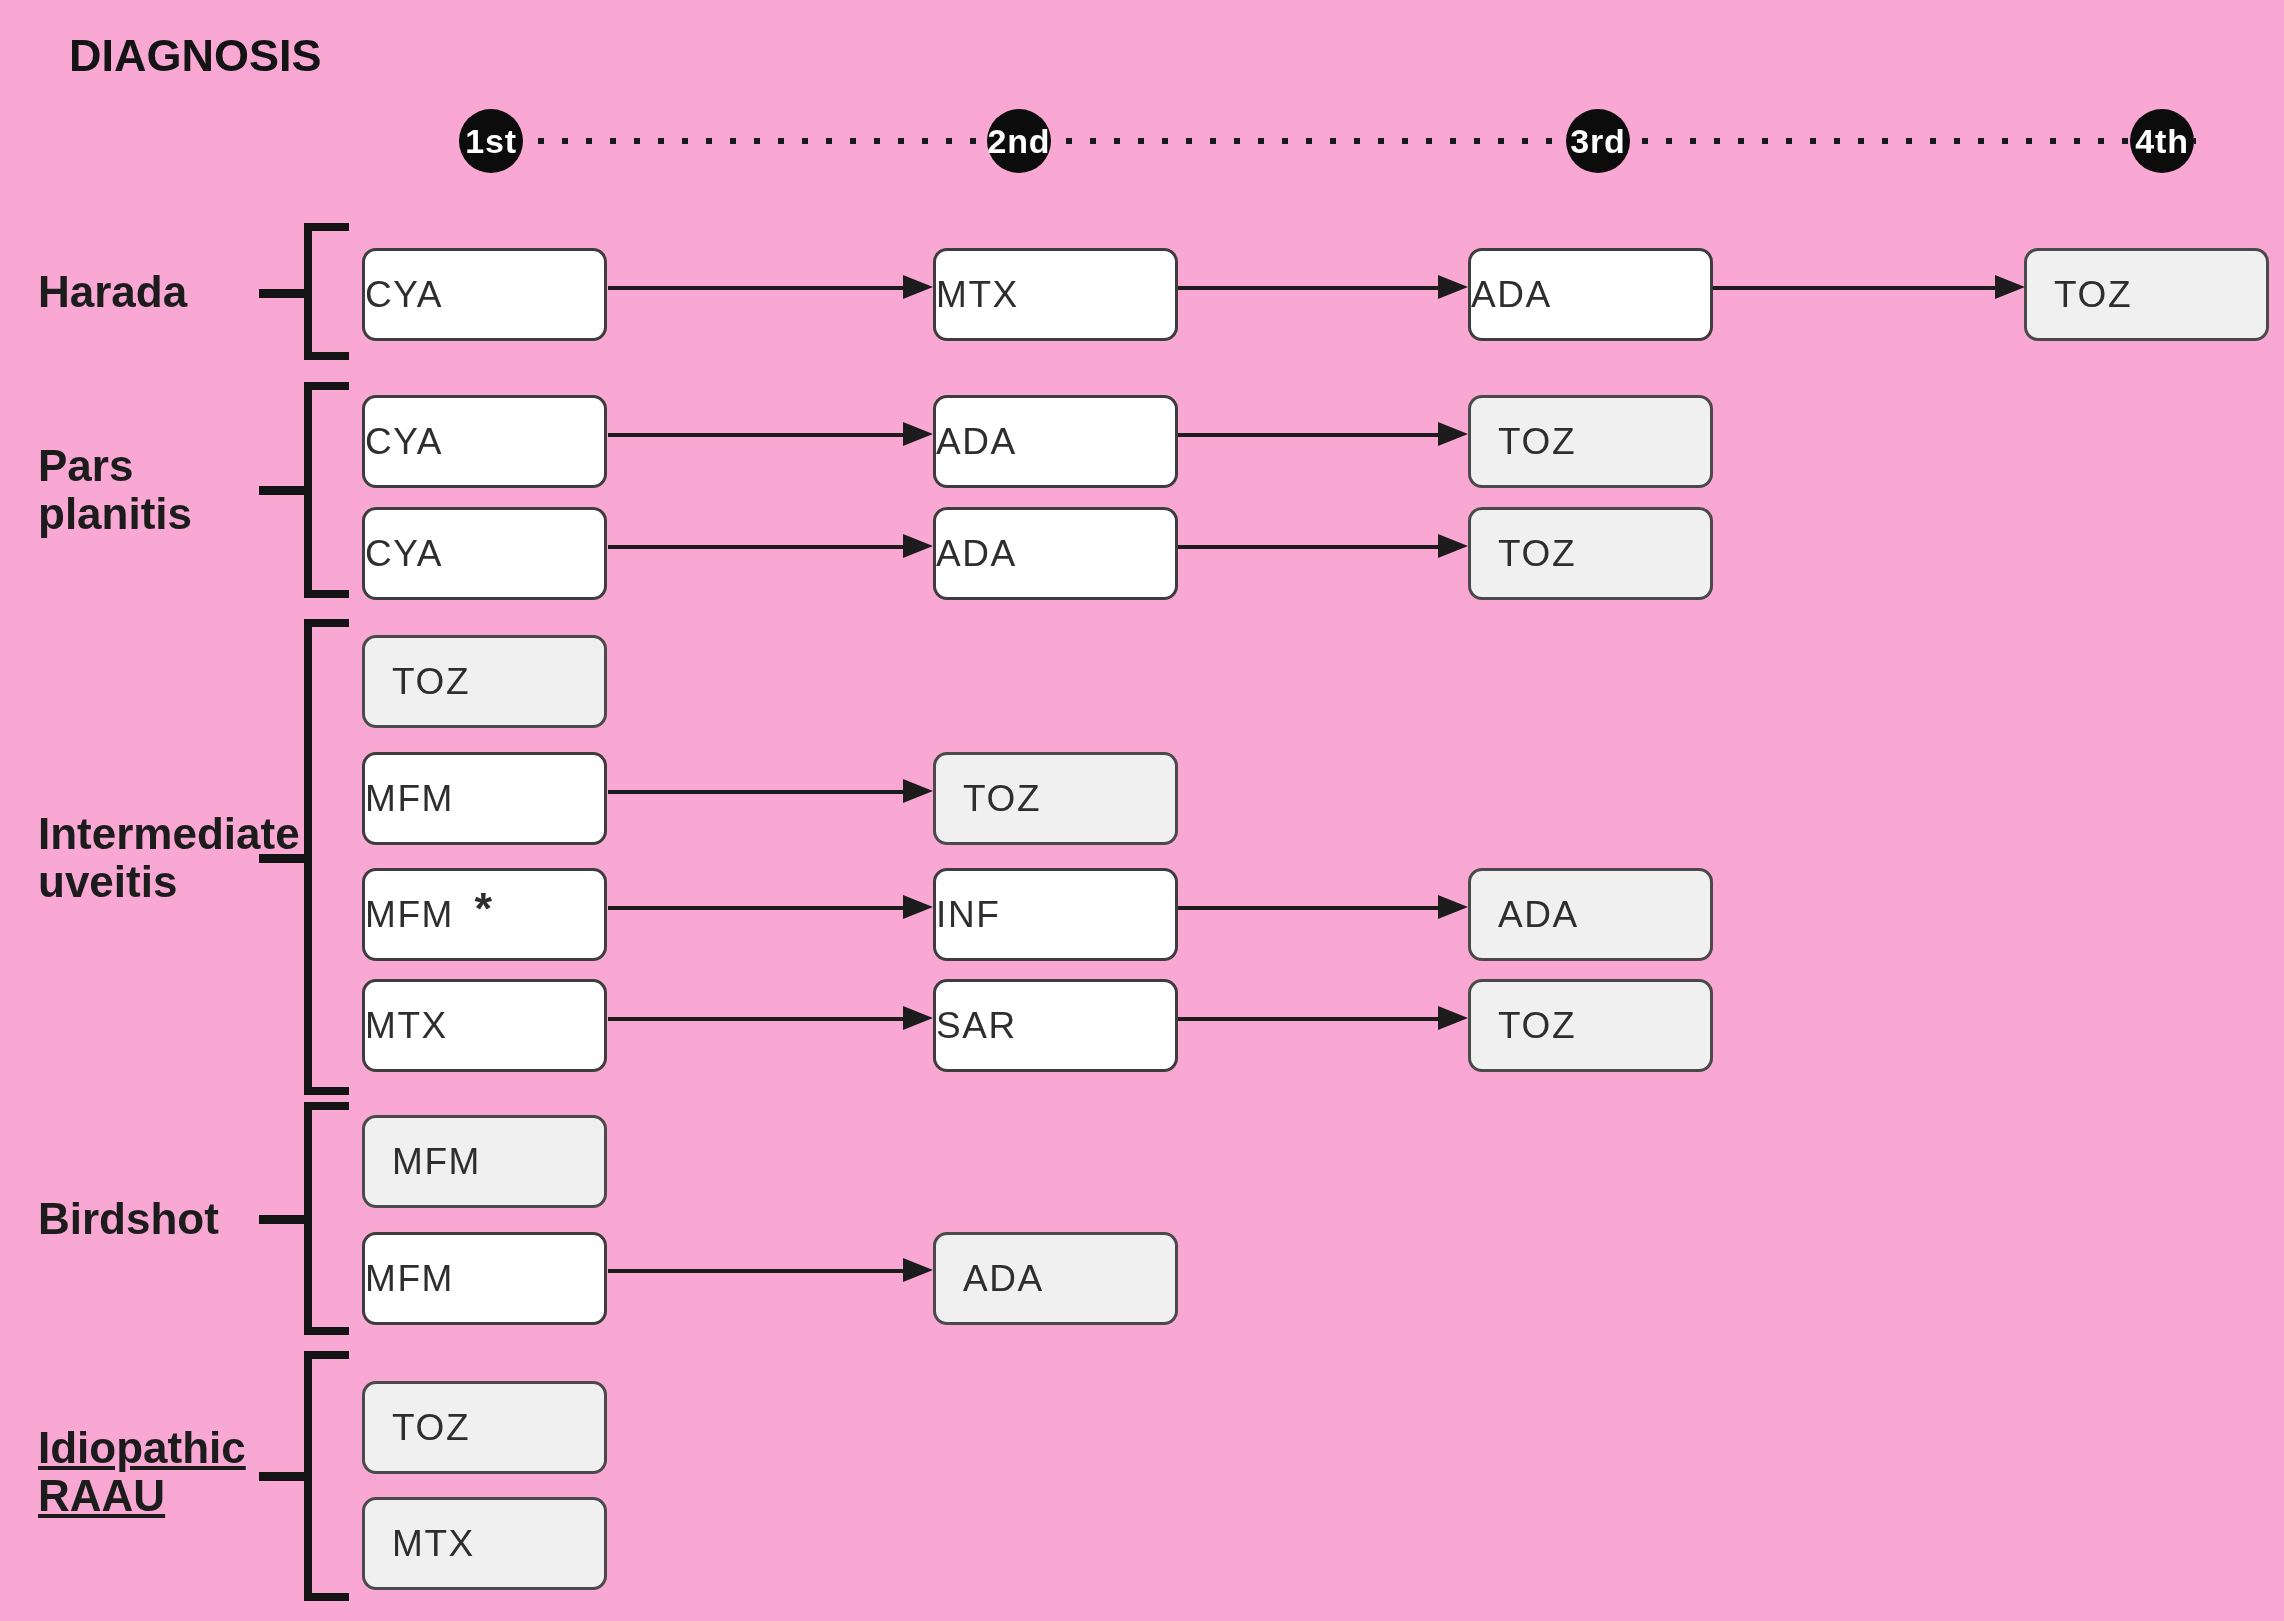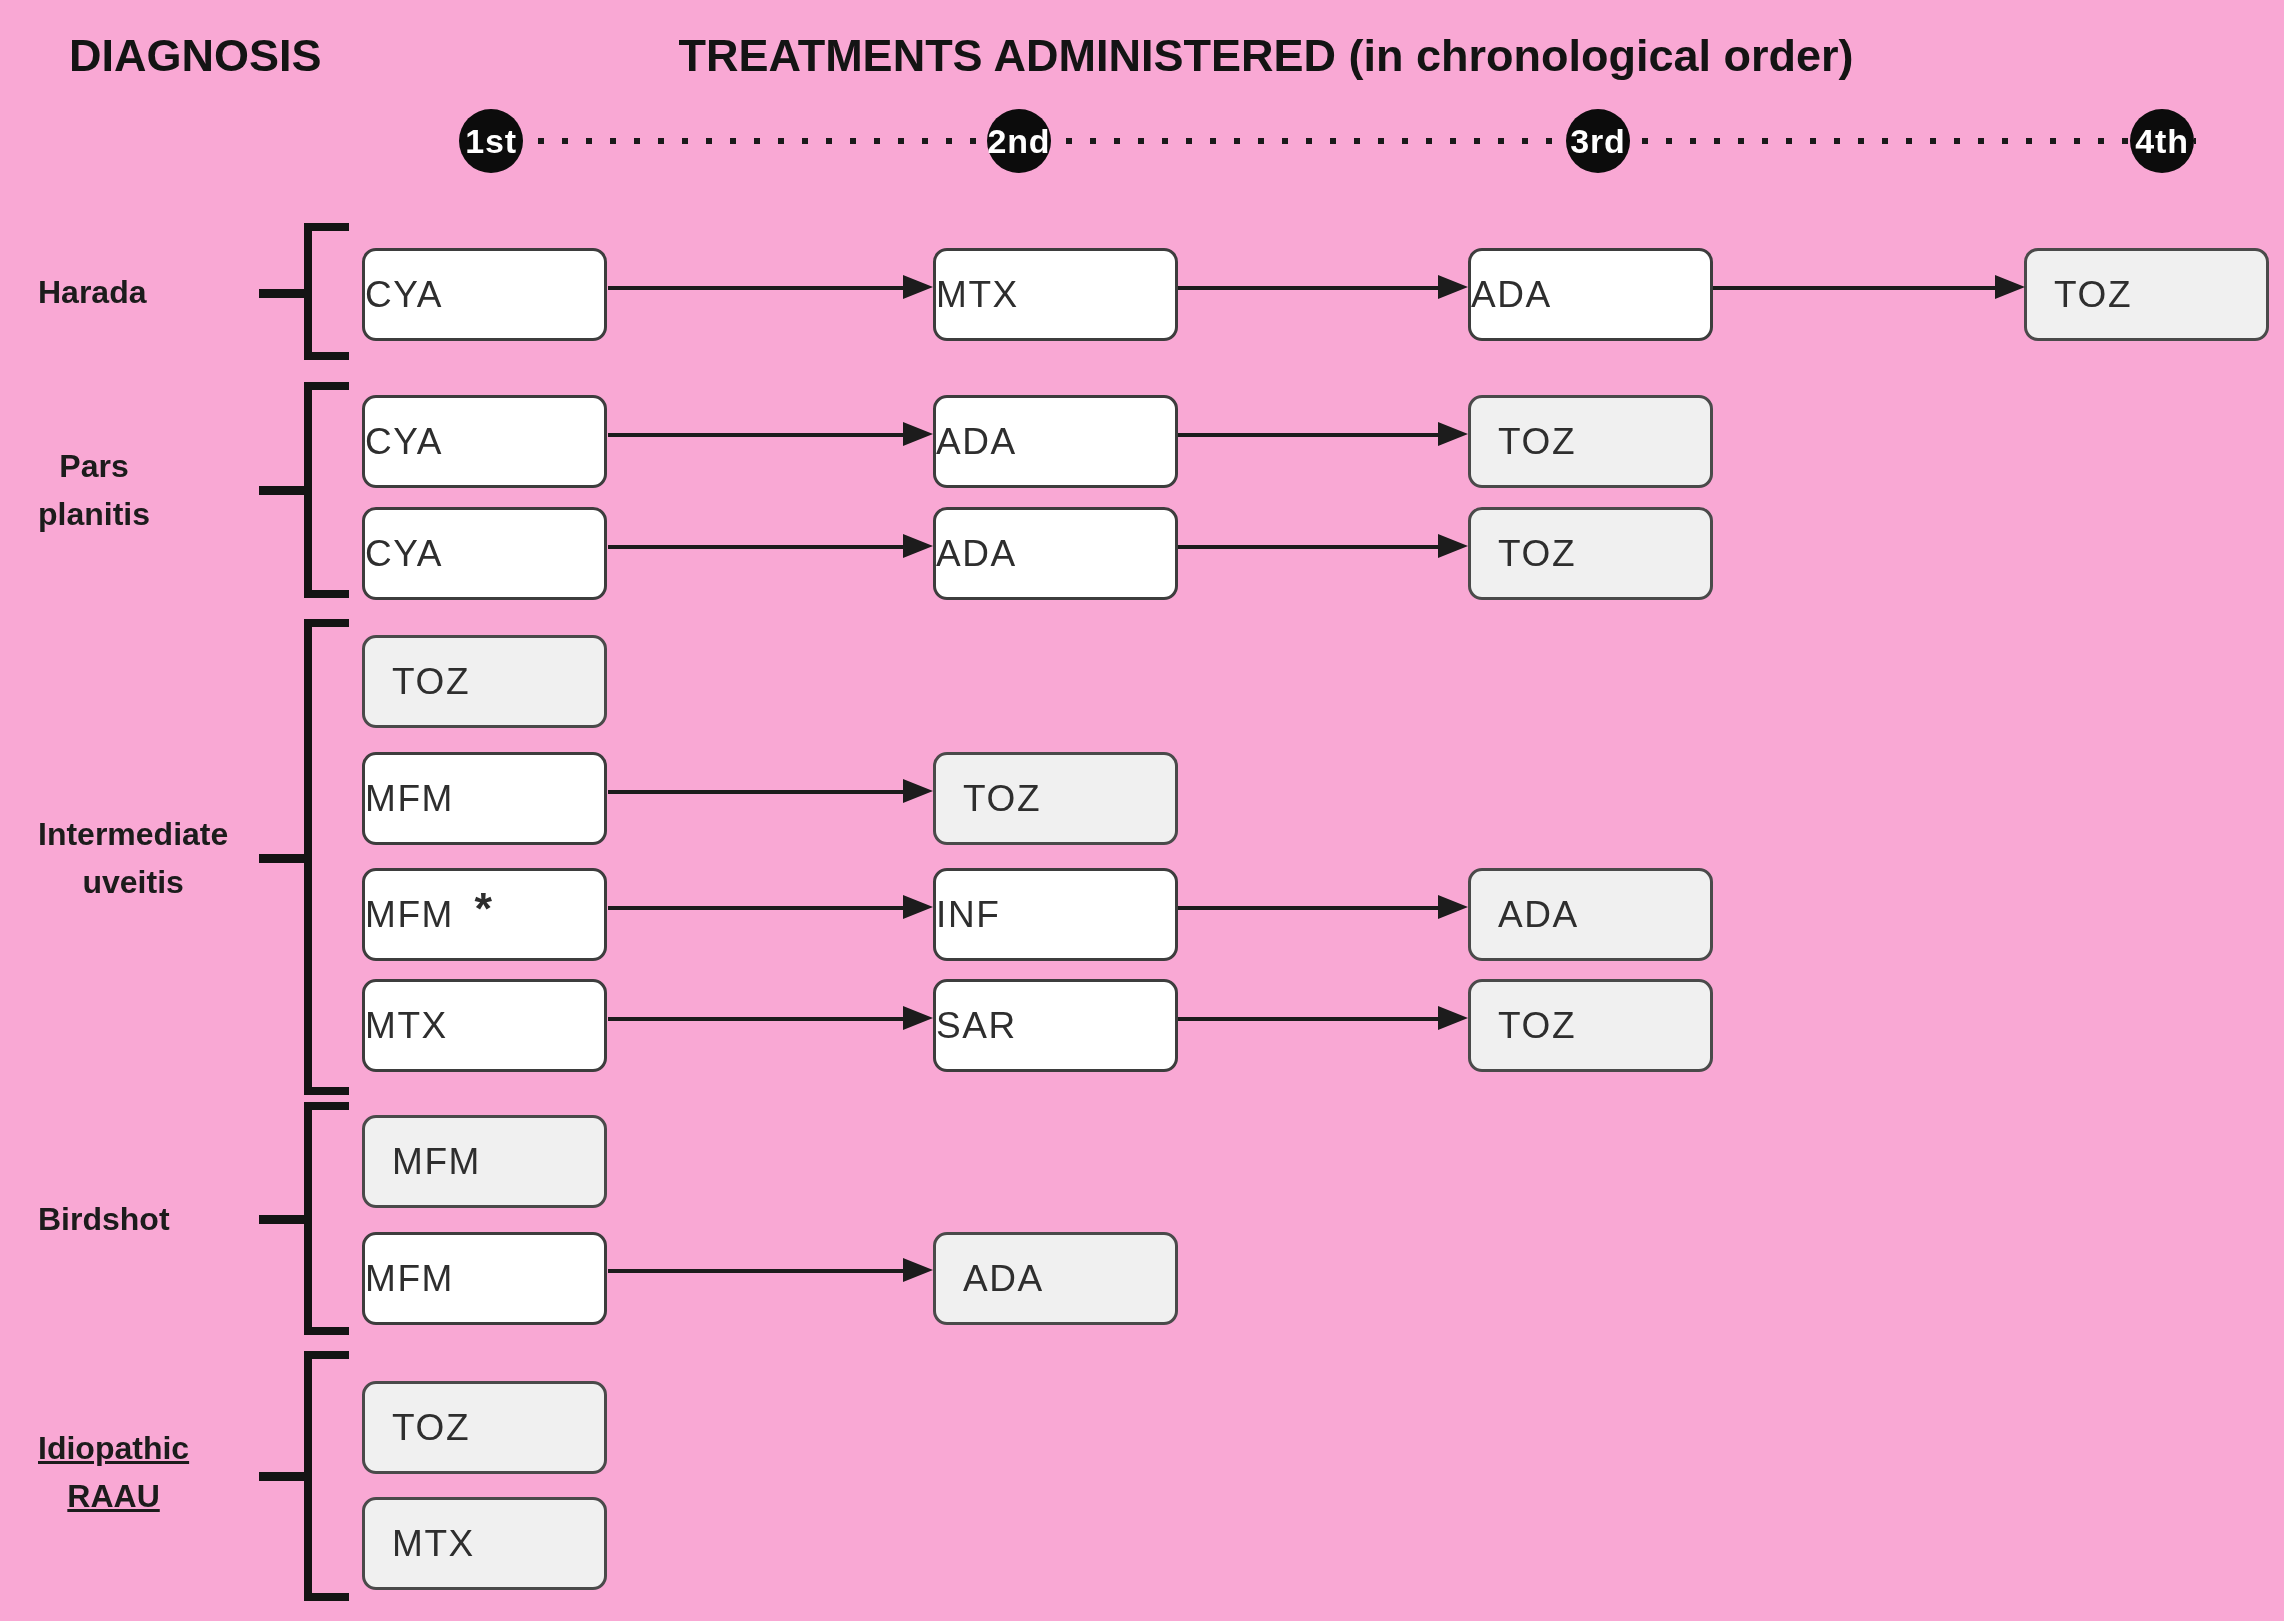--- a/index.html
+++ b/index.html
@@ -14,32 +14,31 @@
              font-weight:700;font-size:34px;letter-spacing:0.8px;}
   .box{position:absolute;width:245px;height:93px;box-sizing:border-box;
        border:3.9px solid #3d3d3d;border-radius:14px;background:#ffffff;
        display:flex;align-items:center;justify-content:flex-start;
        font-size:37px;color:#2e2e2e;letter-spacing:1.6px;margin-top:7px;}
   .box.gray{background:#f0f0f0;border-color:#4a4a4a;padding-left:27px;}
   .ast{font-weight:700;font-size:45px;margin-left:20.4px;display:inline-block;transform:translateY(-6.3px);}
   .bracket{position:absolute;box-sizing:border-box;width:45px;
            border-left:8.6px solid #141414;border-top:8.6px solid #141414;border-bottom:8.6px solid #141414;}
   .dash{position:absolute;height:8.6px;background:#141414;}
-  .seclabel{position:absolute;font-weight:700;font-size:32px;color:#1c1c1c;line-height:48px;white-space:nowrap;text-align:center;}
+  .seclabel{position:absolute;font-weight:700;font-size:44px;color:#1c1c1c;line-height:48px;white-space:nowrap;}
   .arrow-line{position:absolute;height:3.9px;background:#1c1c1c;}
   .arrow-head{position:absolute;width:0;height:0;
               border-top:12.5px solid transparent;border-bottom:12.5px solid transparent;
               border-left:30px solid #1c1c1c;}
 </style>
 </head>
 <body>
 
 <div id="diagram">
   <div class="h-title" id="title-diagnosis" style="left:69px;top:30px;">DIAGNOSIS</div>
-  <div class="h-title" id="title-treatments" style="left:1266px;top:30px;">TREATMENTS ADMINISTERED (in chronological order)</div>
   <div id="timeline">
       <div class="dotline" style="left: 466px; top: 138px; width: 1730px;"></div>
       <div class="milestone" style="left: 459px; top: 109px;">
         <span>1st</span>
       </div>
       <div class="milestone" style="left: 987px; top: 109px;">
         <span>2nd</span>
       </div>
       <div class="milestone" style="left: 1566px; top: 109px;">
         <span>3rd</span>

